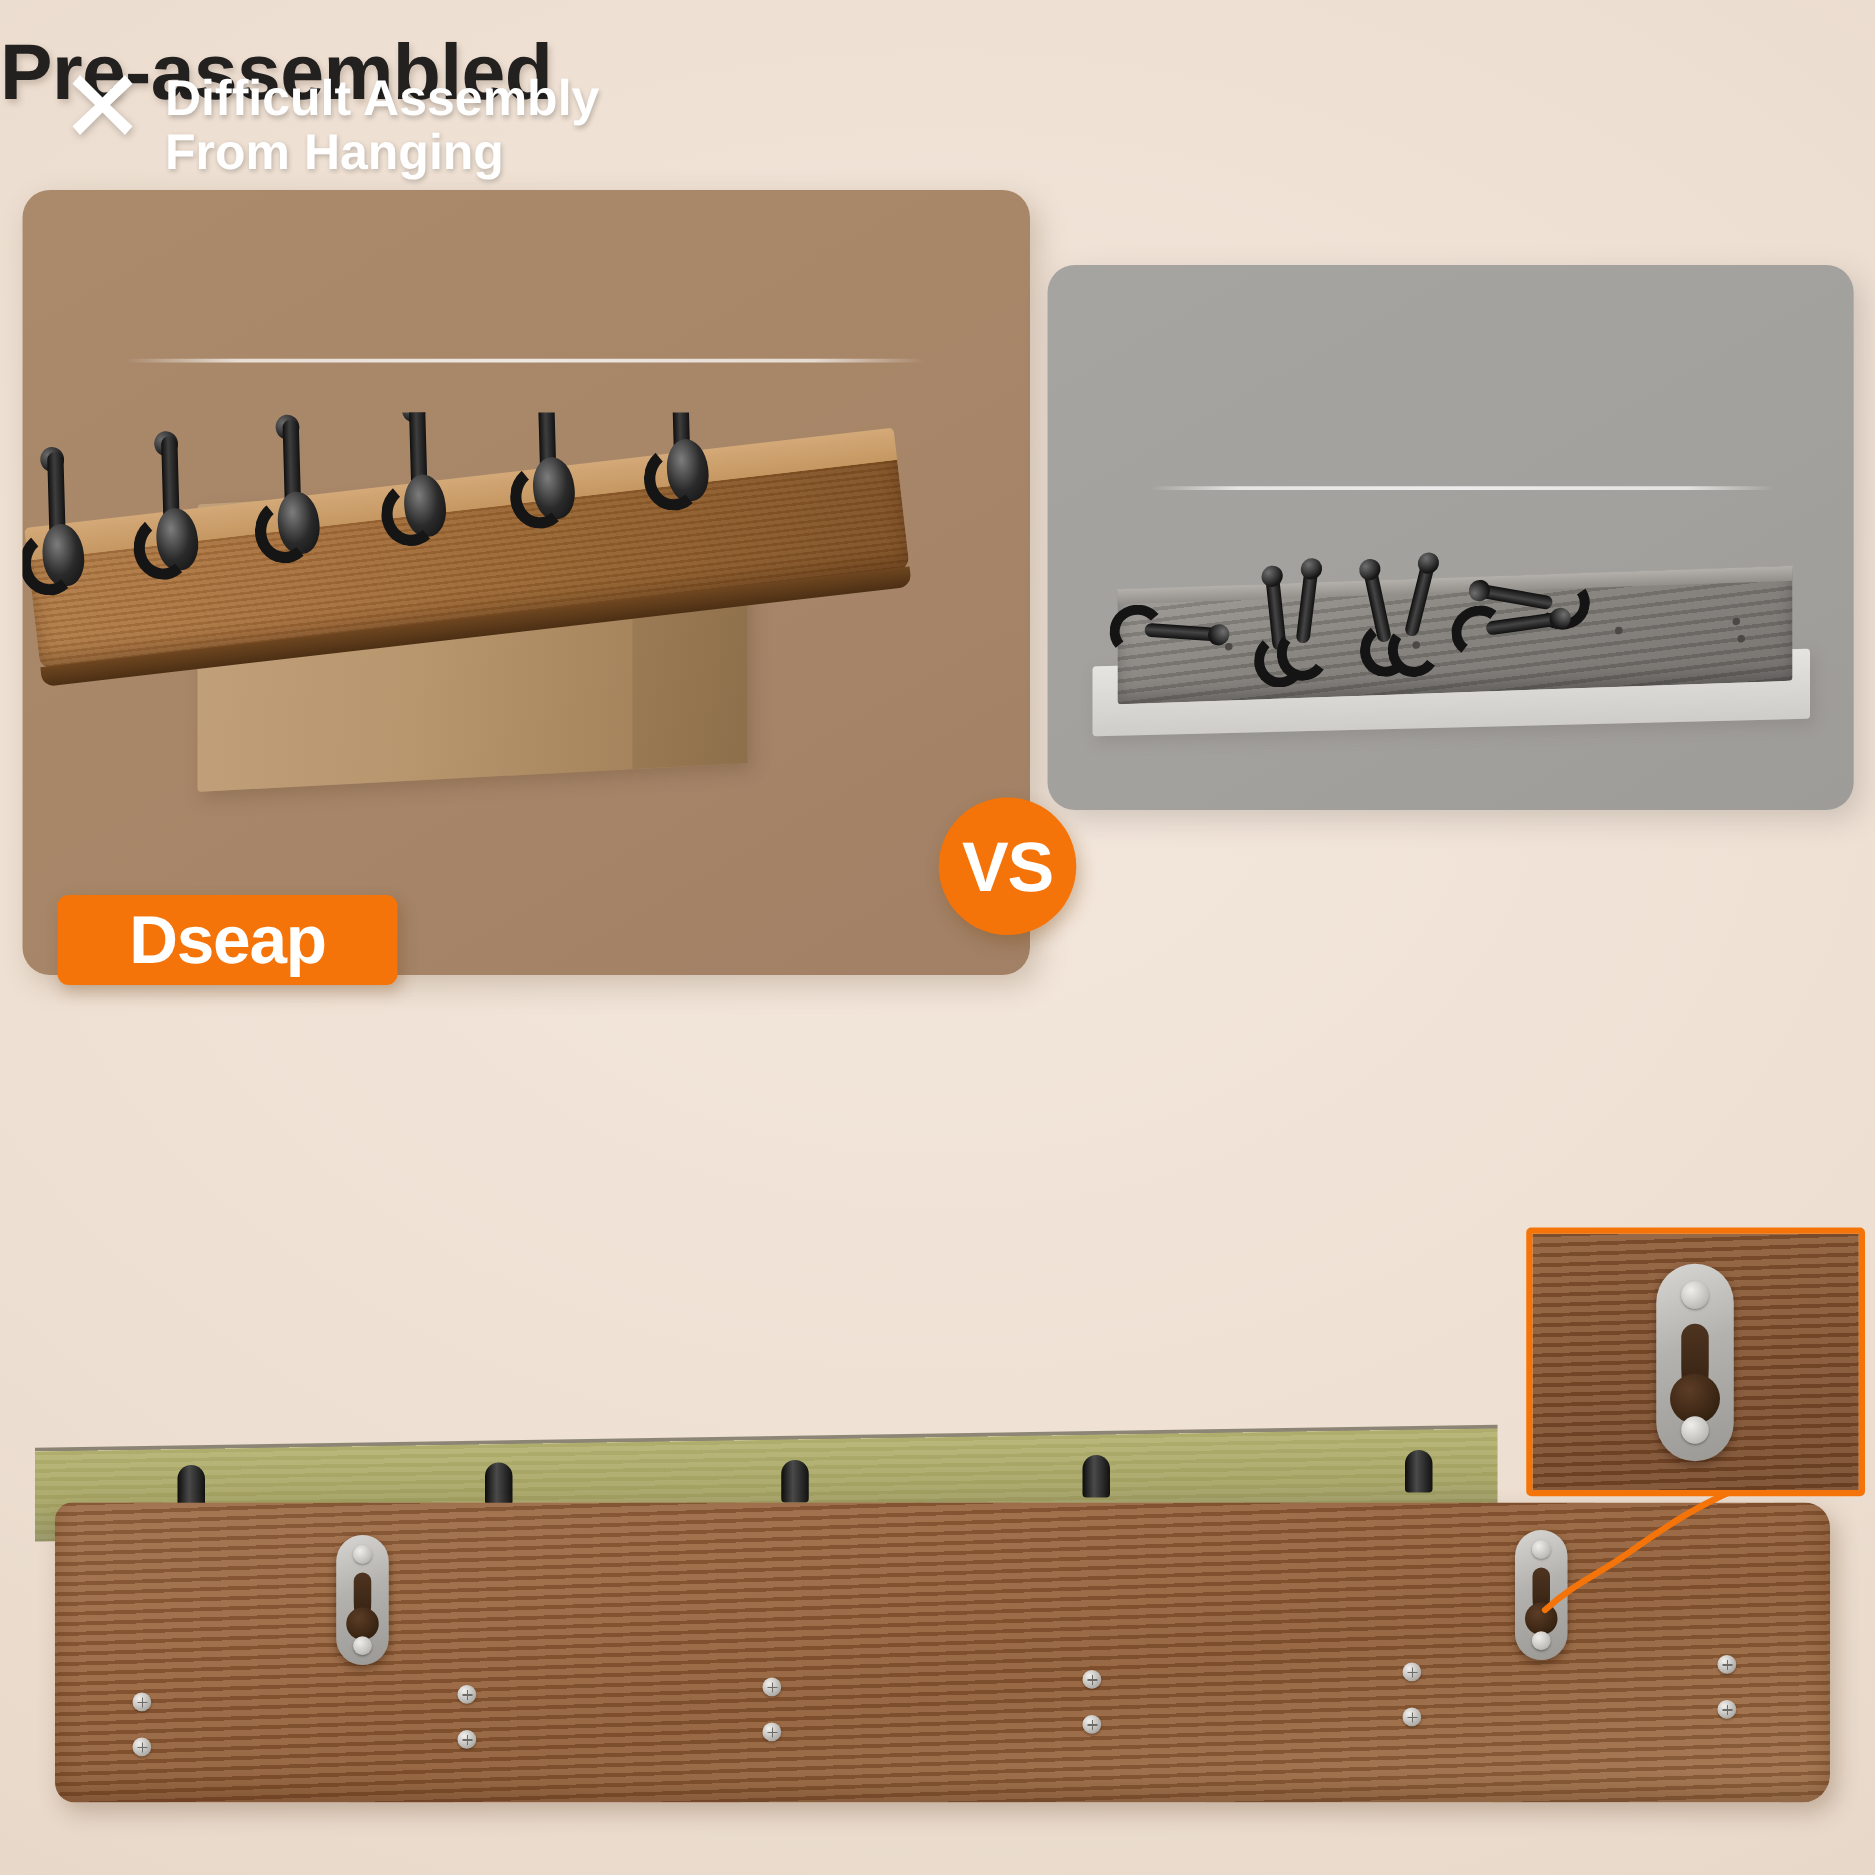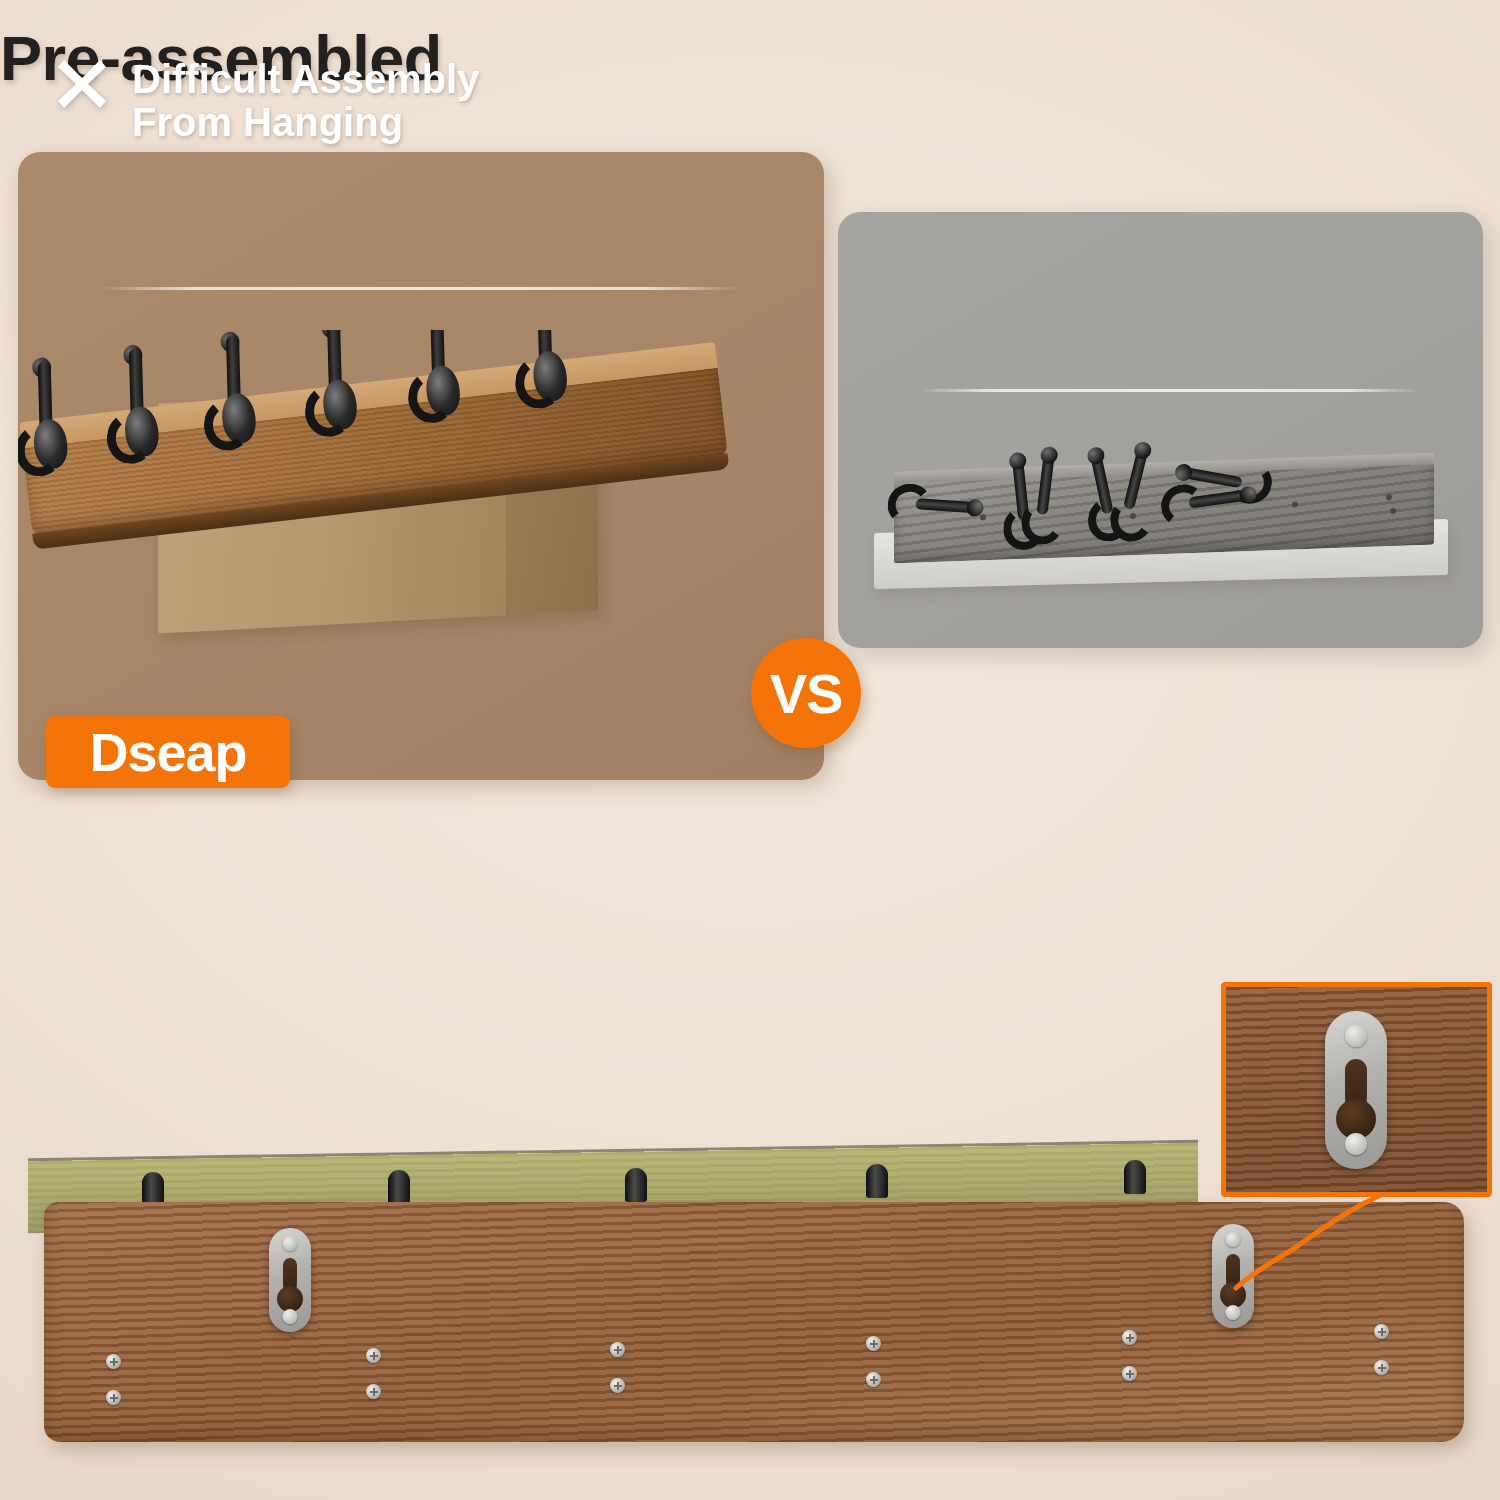--- a/index.html
+++ b/index.html
@@ -52,21 +52,21 @@
   }
   #rule-left{left:100px;top:287px;width:640px;}
   #rule-right{left:920px;top:389px;width:500px;}
 
   
   .badge{
     position:absolute;display:flex;align-items:center;justify-content:center;
     font-weight:bold;color:#fff;border-radius:9px;
   }
   #badge-dseap{
-    left:46px;top:716px;width:244px;height:72px;background:#f5740a;
+    left:46px;top:716px;width:272px;height:72px;background:#f5740a;
     font-size:54px;letter-spacing:-1px;
     box-shadow:3px 5px 12px rgba(120,70,20,.30);
   }
   #badge-other{
     left:1084px;top:693px;width:175px;height:56px;background:#9a9793;
     font-size:40px;
     box-shadow:3px 5px 12px rgba(90,85,80,.28);
   }
   #badge-vs{
     left:751px;top:638px;width:110px;height:110px;background:#f5740a;

